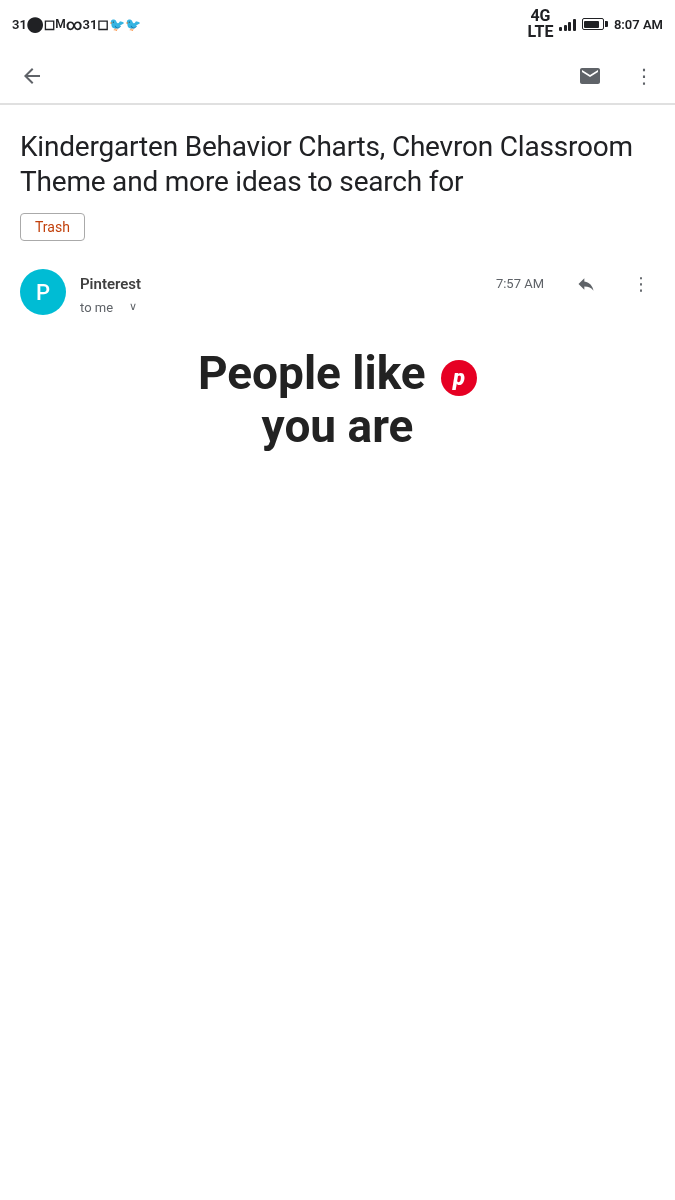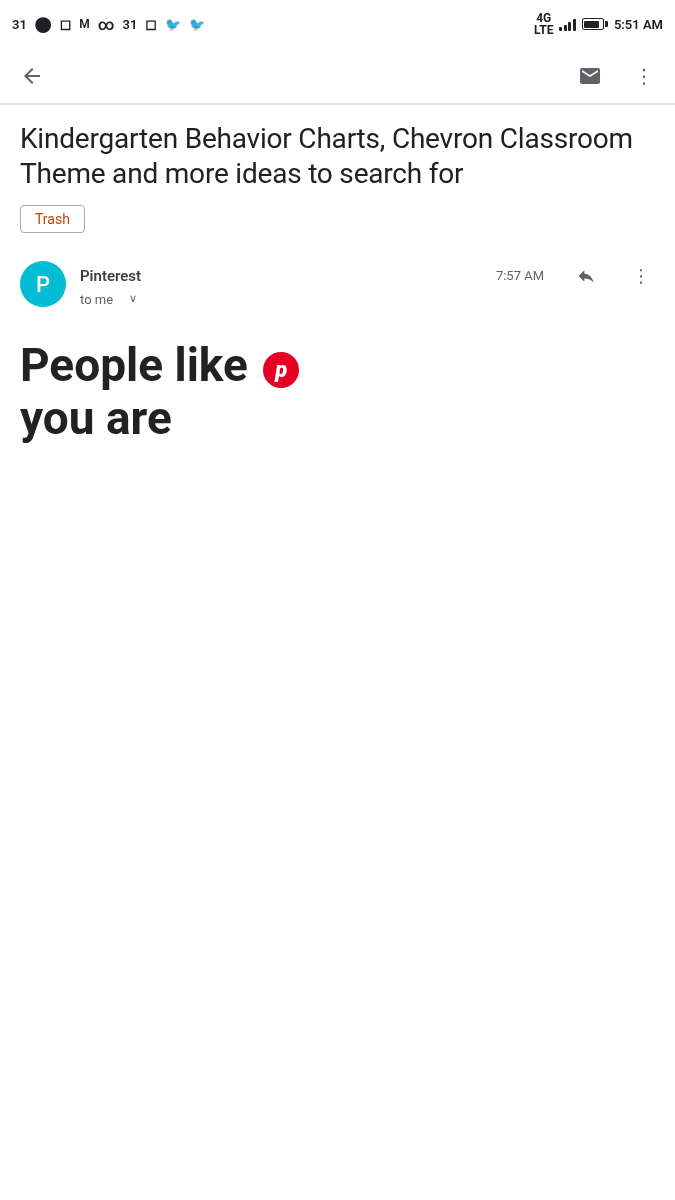--- a/index.html
+++ b/index.html
@@ -19,21 +19,20 @@
       align-items: center;
       justify-content: space-between;
       height: 48px;
       padding: 0 12px;
       background: #fff;
     }
 
     .status-bar-left {
       display: flex;
       align-items: center;
-      gap: 8px;
     }
 
     .status-icon {
       font-size: 13px;
       color: #202124;
       font-weight: 600;
     }
 
     .status-bar-right {
       display: flex;
@@ -136,21 +135,21 @@
 
     
     .dots-icon {
       font-size: 20px;
       letter-spacing: 1px;
       color: #5f6368;
     }
 
     
     .email-subject-section {
-      padding: 16px 20px 12px 20px;
+      padding: 24px 20px 12px 20px;
     }
 
     .email-subject-title {
       font-size: 28px;
       line-height: 1.25;
       font-weight: 400;
       color: #202124;
       letter-spacing: -0.2px;
     }
 
@@ -239,20 +238,21 @@
     
     .email-body {
       padding: 24px 20px 0 20px;
     }
 
     .body-headline {
       font-size: 46px;
       font-weight: 700;
       color: #222;
       line-height: 1.15;
+      text-align: center;
     }
 
     .body-headline .pinterest-logo {
       display: inline-flex;
       align-items: center;
       justify-content: center;
       width: 36px;
       height: 36px;
       background: #e60023;
       border-radius: 50%;
@@ -271,21 +271,21 @@
 
     
     .divider {
       height: 1px;
       background: #e0e0e0;
       margin: 0;
     }
 
     
     .lte-indicator {
-      font-size: 12px;
+      font-size: 16px;
       font-weight: 700;
       color: #202124;
       line-height: 1;
       text-align: center;
     }
 
   </style>
 </head>
 <body>
 
@@ -308,21 +308,21 @@
         <span></span>
         <span></span>
         <span></span>
     </div>
     <div class="battery">
       <div class="battery-body">
         <div class="battery-fill"></div>
       </div>
       <div class="battery-tip"></div>
     </div>
-    <span>5:51 AM</span>
+    <span>8:07 AM</span>
   </div>
 </div>
 
 <div class="action-bar">
   <div class="action-bar-left">
     <span class="back-arrow icon-btn">
       <svg width="24" height="24" viewBox="0 0 24 24" fill="none" xmlns="http://www.w3.org/2000/svg">
         <path d="M20 11H7.83l5.59-5.59L12 4l-8 8 8 8 1.41-1.41L7.83 13H20v-2z" fill="#5f6368"></path>
       </svg>
     </span>

